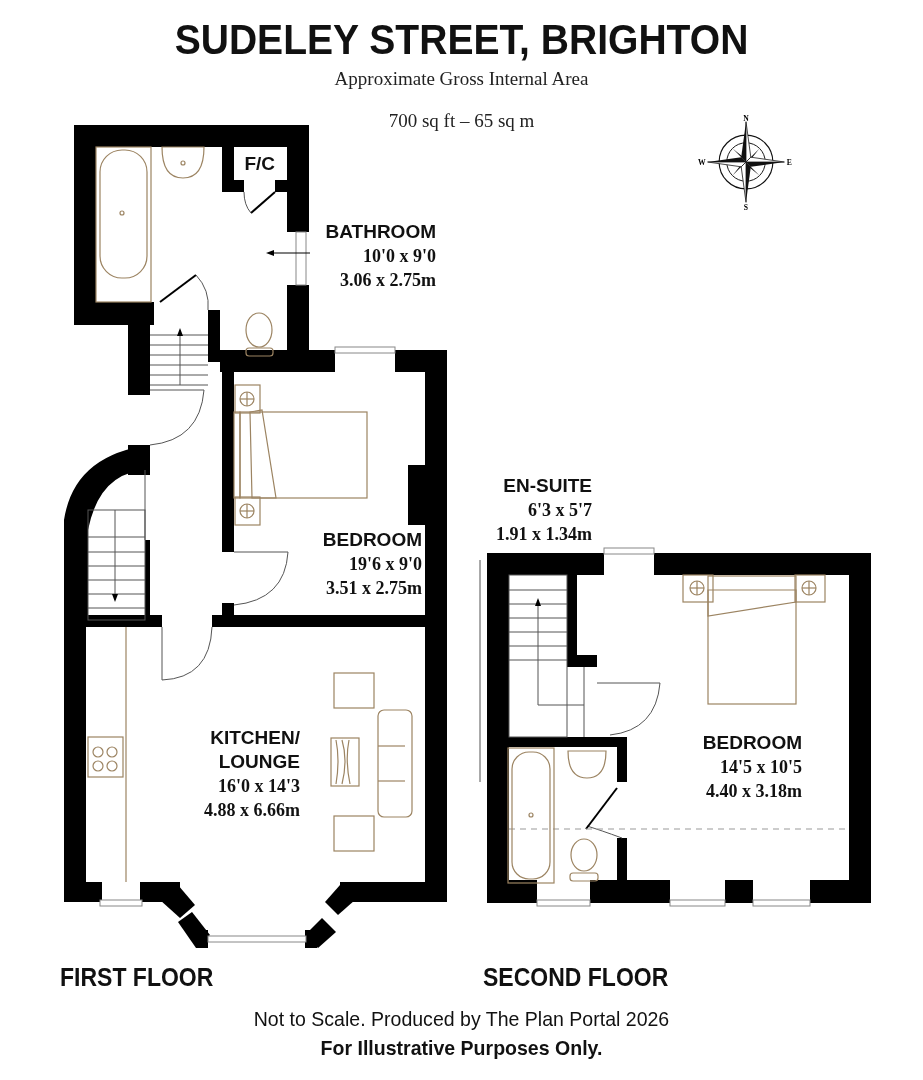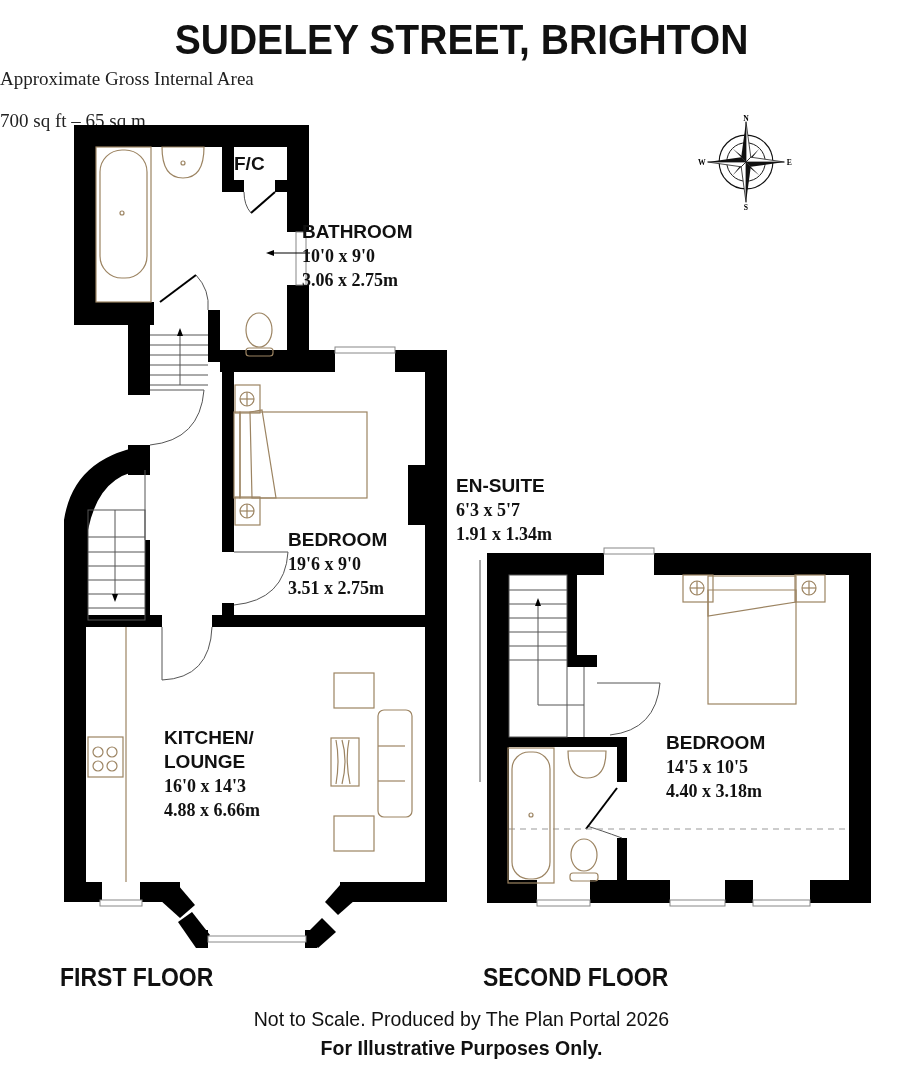--- a/index.html
+++ b/index.html
@@ -1,22 +1,22 @@
 <!DOCTYPE html>
 <html><head>
 <meta charset="utf-8">
 <style>
   html, body { margin: 0; padding: 0; background: #ffffff; }
   body { width: 923px; height: 1080px; position: relative; overflow: hidden; font-family: "Liberation Sans", sans-serif; }
   .title { position: absolute; left: 0; width: 923px; top: 16px; text-align: center; font-family: "Liberation Sans", sans-serif; font-weight: bold; font-size: 42px; color: #111; letter-spacing: 0px; transform: scaleX(0.93); }
-  .subtitle { position: absolute; left: 0; width: 923px; text-align: left; font-family: "Liberation Serif", serif; font-size: 19px; color: #222; }
+  .subtitle { position: absolute; left: 0; width: 923px; text-align: center; font-family: "Liberation Serif", serif; font-size: 19px; color: #222; }
   .sub1 { top: 68px; }
   .sub2 { top: 110px; }
   .plan { position: absolute; left: 0; top: 0; }
-  .room-label { position: absolute; text-align: left; color: #111; }
+  .room-label { position: absolute; text-align: right; color: #111; }
   .room-label .name { font-family: "Liberation Sans", sans-serif; font-weight: bold; font-size: 19px; display: block; line-height: 24px; }
   .room-label .dim { font-family: "Liberation Serif", serif; font-size: 18px; display: block; line-height: 24px; font-weight: bold; }
   .floor-label { position: absolute; font-family: "Liberation Sans", sans-serif; font-weight: bold; font-size: 25px; color: #111; top: 963px; transform: scaleX(0.92); transform-origin: left top; }
   .footer { position: absolute; left: 0; width: 923px; text-align: center; color: #111; font-family: "Liberation Sans", sans-serif; font-size: 21px; }
   .footer1 { top: 1007px; transform: scaleX(0.93); }
   .footer2 { top: 1036px; font-weight: bold; transform: scaleX(0.93); }
   .compass { position: absolute; left: 698px; top: 114px; width: 96px; height: 96px; }
 </style>
 </head>
 <body>

